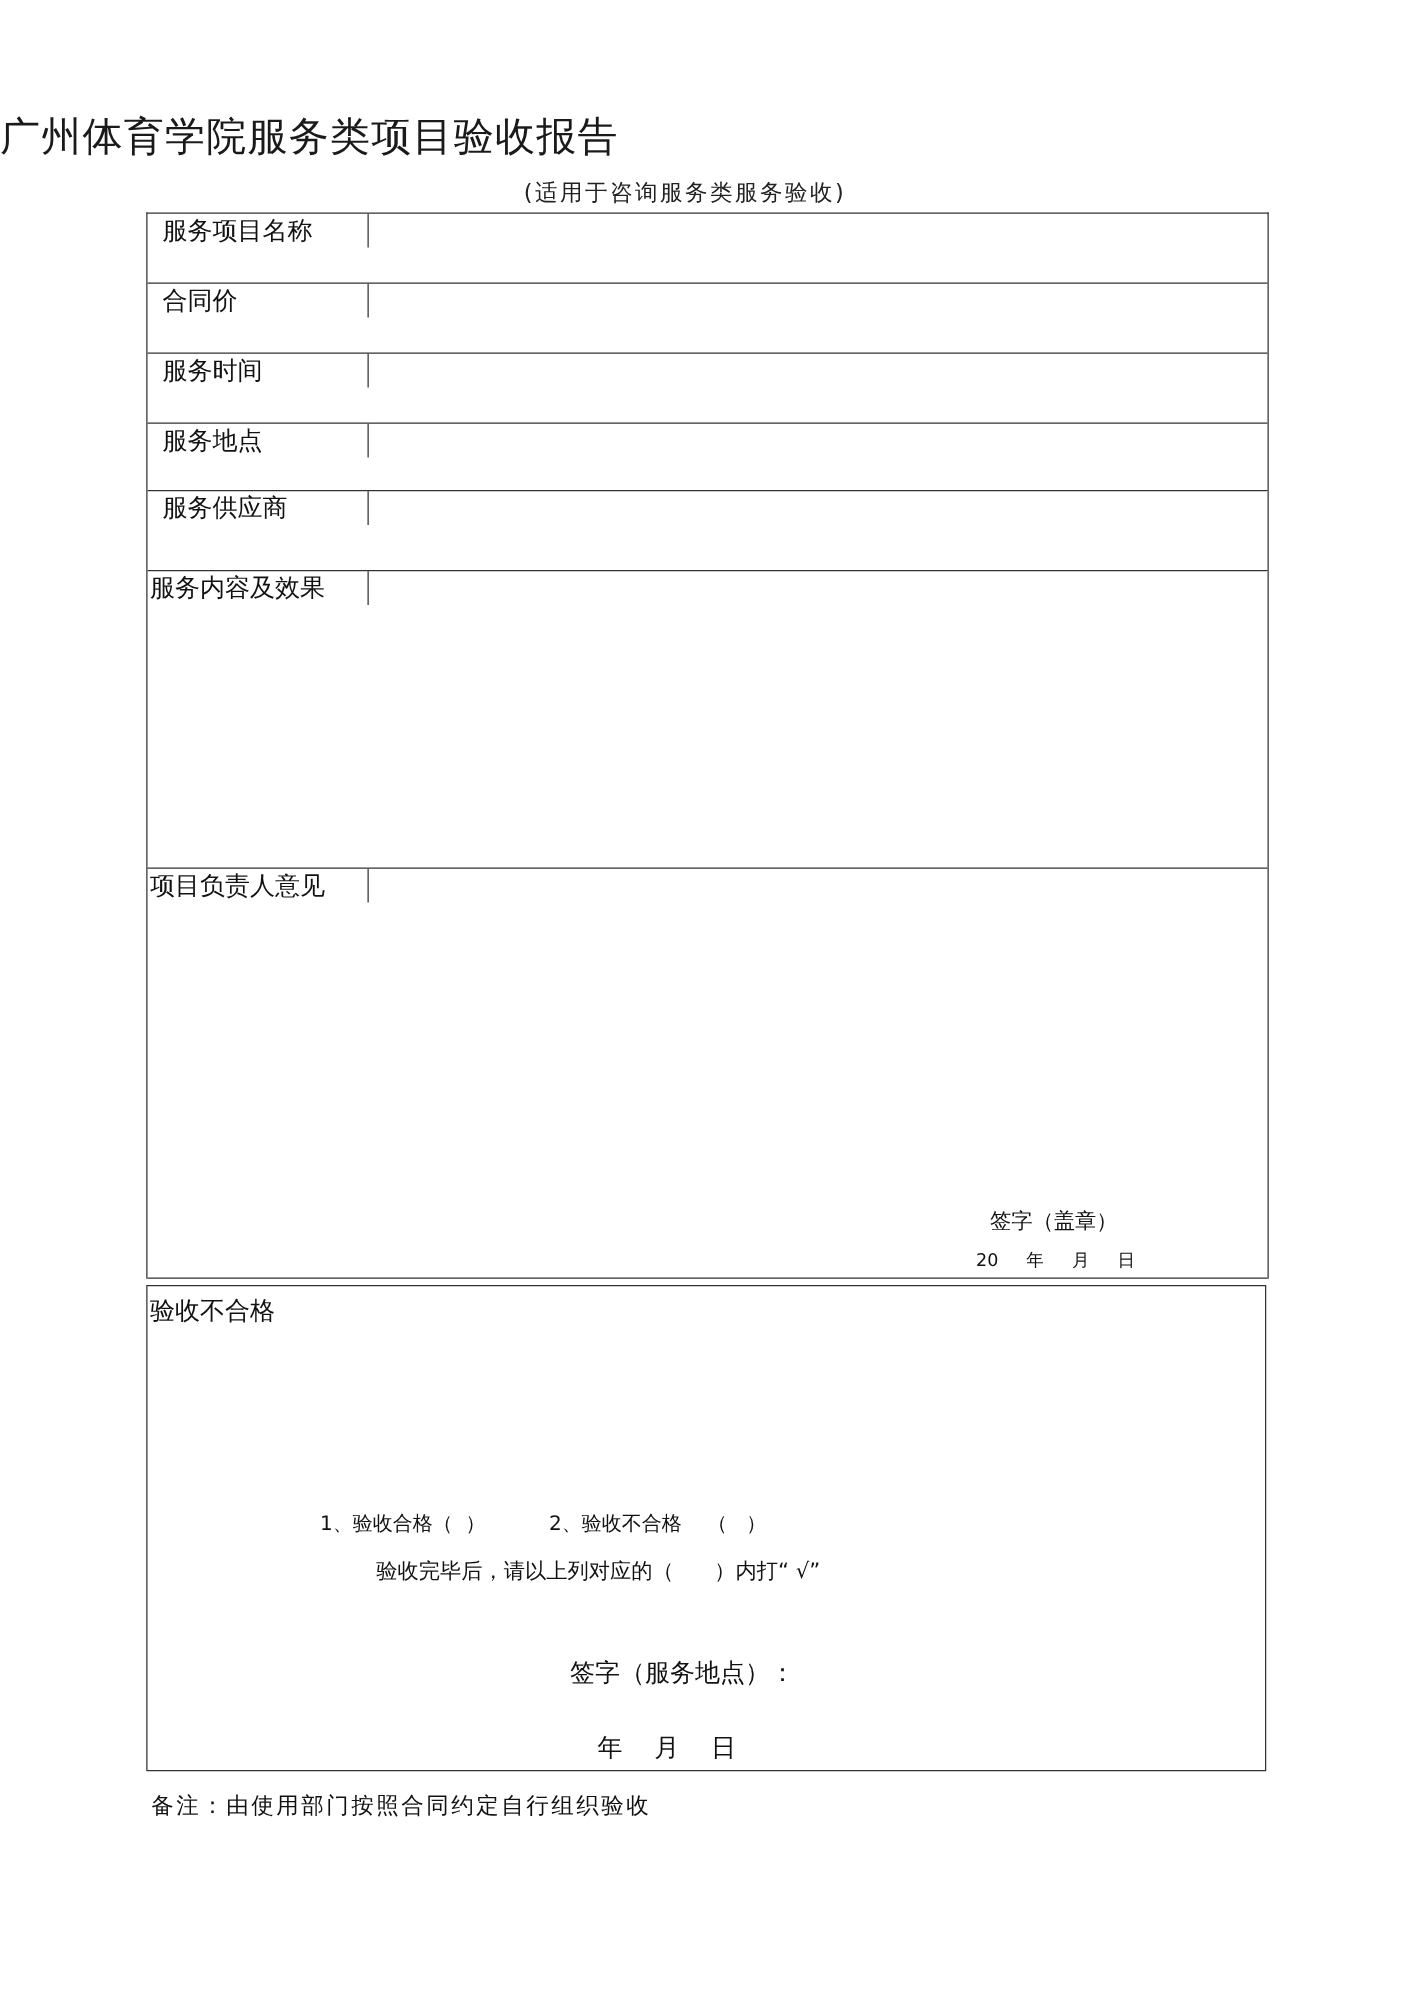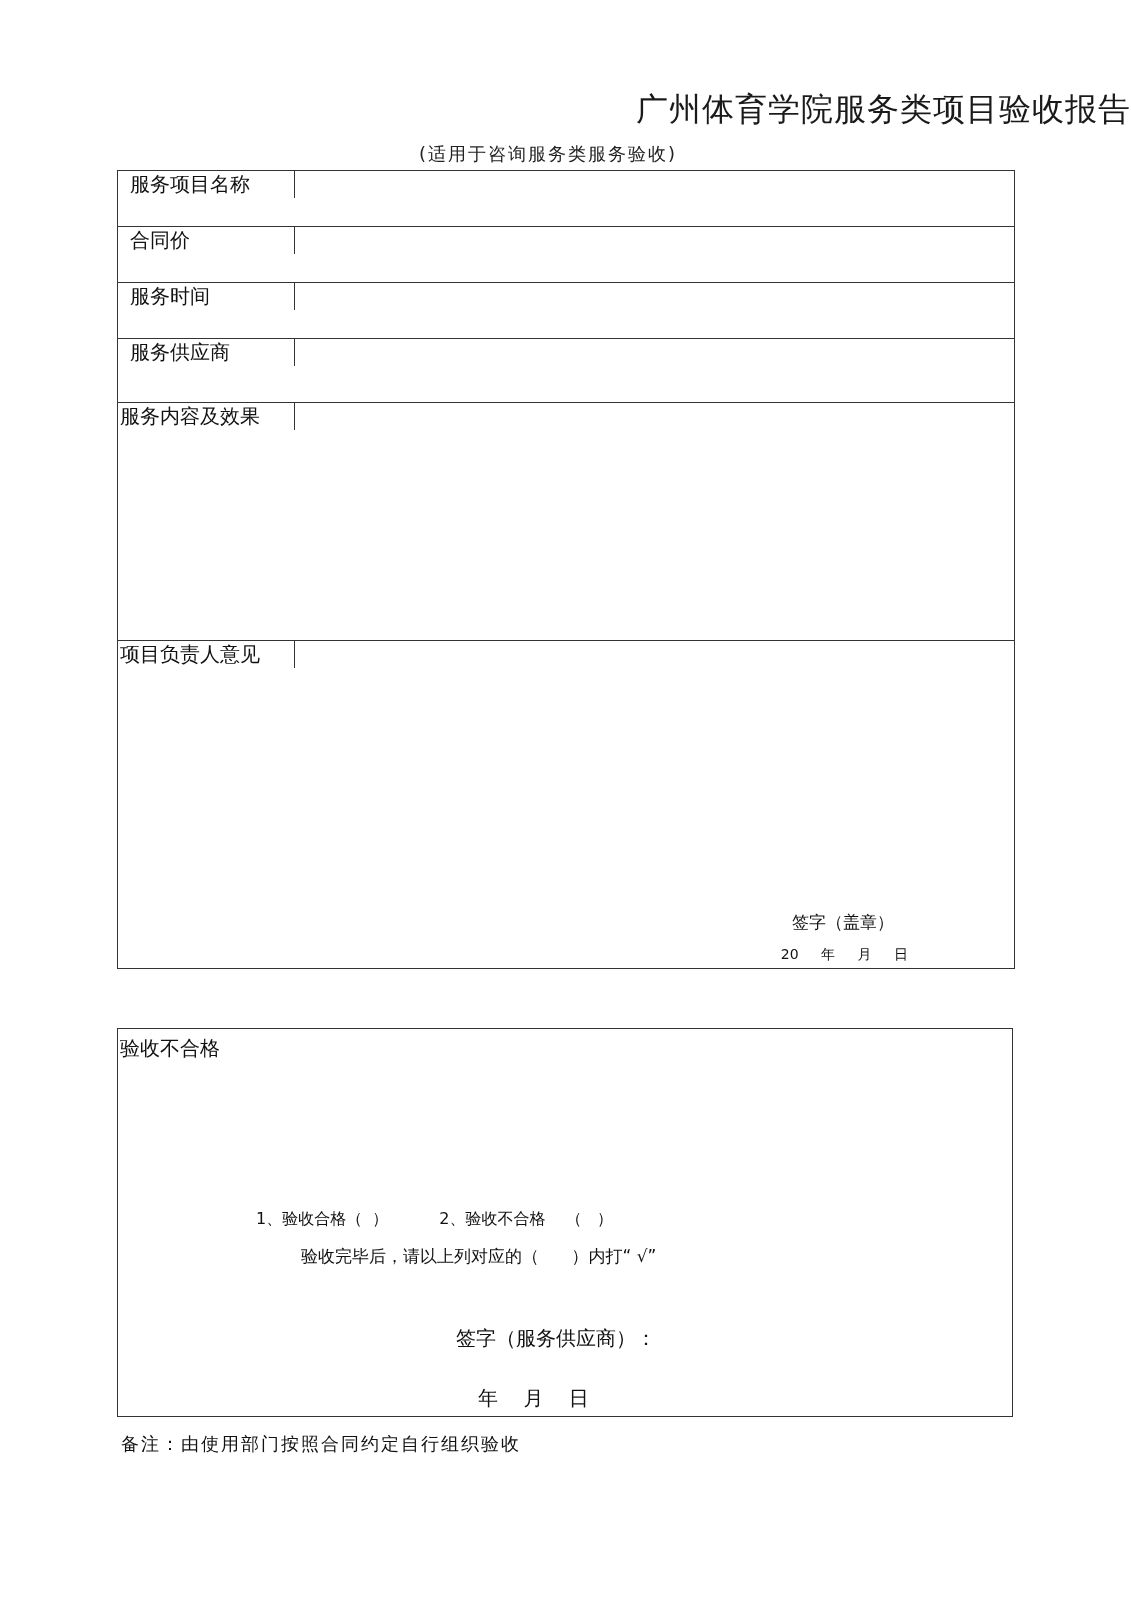--- a/index.html
+++ b/index.html
@@ -1,17 +1,17 @@
 <!DOCTYPE html>
 <html><head>
 <meta charset="utf-8">
 <style>
   html, body { margin:0; padding:0; background:#ffffff; }
   body { width:1131px; height:1600px; position:relative; font-family:"DejaVu Sans", "Liberation Sans", sans-serif; color:#111; }
-  .title { position:absolute; left:0; width:1131px; top:88px; text-align:right; font-size:32px; letter-spacing:1px; color:#1a1a1a; }
+  .title { position:absolute; left:0; width:1131px; top:88px; text-align:left; font-size:32px; letter-spacing:1px; color:#1a1a1a; }
   .subtitle { position:absolute; left:0; width:1096px; top:142px; text-align:center; font-size:18px; letter-spacing:2px; color:#222; }
   .frame { position:absolute; left:117px; top:170px; width:896px; border:1.5px solid #333; border-bottom:none; }
   .row { display:flex; border-bottom:1.5px solid #333; box-sizing:border-box;flex-direction:column; }
   .label { width:177px; border-right:1.5px solid #333; box-sizing:border-box; font-size:20px; display:flex; align-items:center; padding-left:12px; }
   .label.tight { padding-left:2px; }
   .value { flex:1; position:relative; }
   .sign1 { position:absolute; right:120px; bottom:34px; font-size:17px; }
   .date1 { position:absolute; right:106px; bottom:4px; font-size:14px; word-spacing:18px;margin-top:20px; }
   .conclusion { position:absolute; left:117px; top:1028px; width:896px; height:389px; border:1.5px solid #333; box-sizing:border-box; }
   .conc-title { position:absolute; left:2px; top:6px; font-size:20px; }
@@ -33,20 +33,24 @@
     <div class="value"></div>
   </div>
   <div class="row" style="height:56px">
     <div class="label">合同价</div>
     <div class="value"></div>
   </div>
   <div class="row" style="height:56px">
     <div class="label">服务时间</div>
     <div class="value"></div>
   </div>
+  <div class="row" style="height:54px">
+    <div class="label">服务地点</div>
+    <div class="value"></div>
+  </div>
   <div class="row" style="height:64px">
     <div class="label">服务供应商</div>
     <div class="value"></div>
   </div>
   <div class="row" style="height:238px">
     <div class="label tight">服务内容及效果</div>
     <div class="value"></div>
   </div>
   <div class="row" style="height:328px">
     <div class="label tight">项目负责人意见</div>
@@ -54,17 +58,17 @@
       <div class="sign1">签字（盖章）</div>
       <div class="date1">20  年  月  日</div>
     </div>
   </div>
 </div>
 
 <div class="conclusion">
   <div class="conc-title">验收不合格</div>
   <div class="opts">1、验收合格（  ）          2、验收不合格    （   ）</div>
   <div class="hint">验收完毕后，请以上列对应的（      ）内打“ √”</div>
-  <div class="sign2">签字（服务供应商）：</div>
+  <div class="sign2">签字（服务地点）：</div>
   <div class="date2">年    月    日</div>
 </div>
 
 <div class="note">备注：由使用部门按照合同约定自行组织验收</div>
 
 </body></html>

